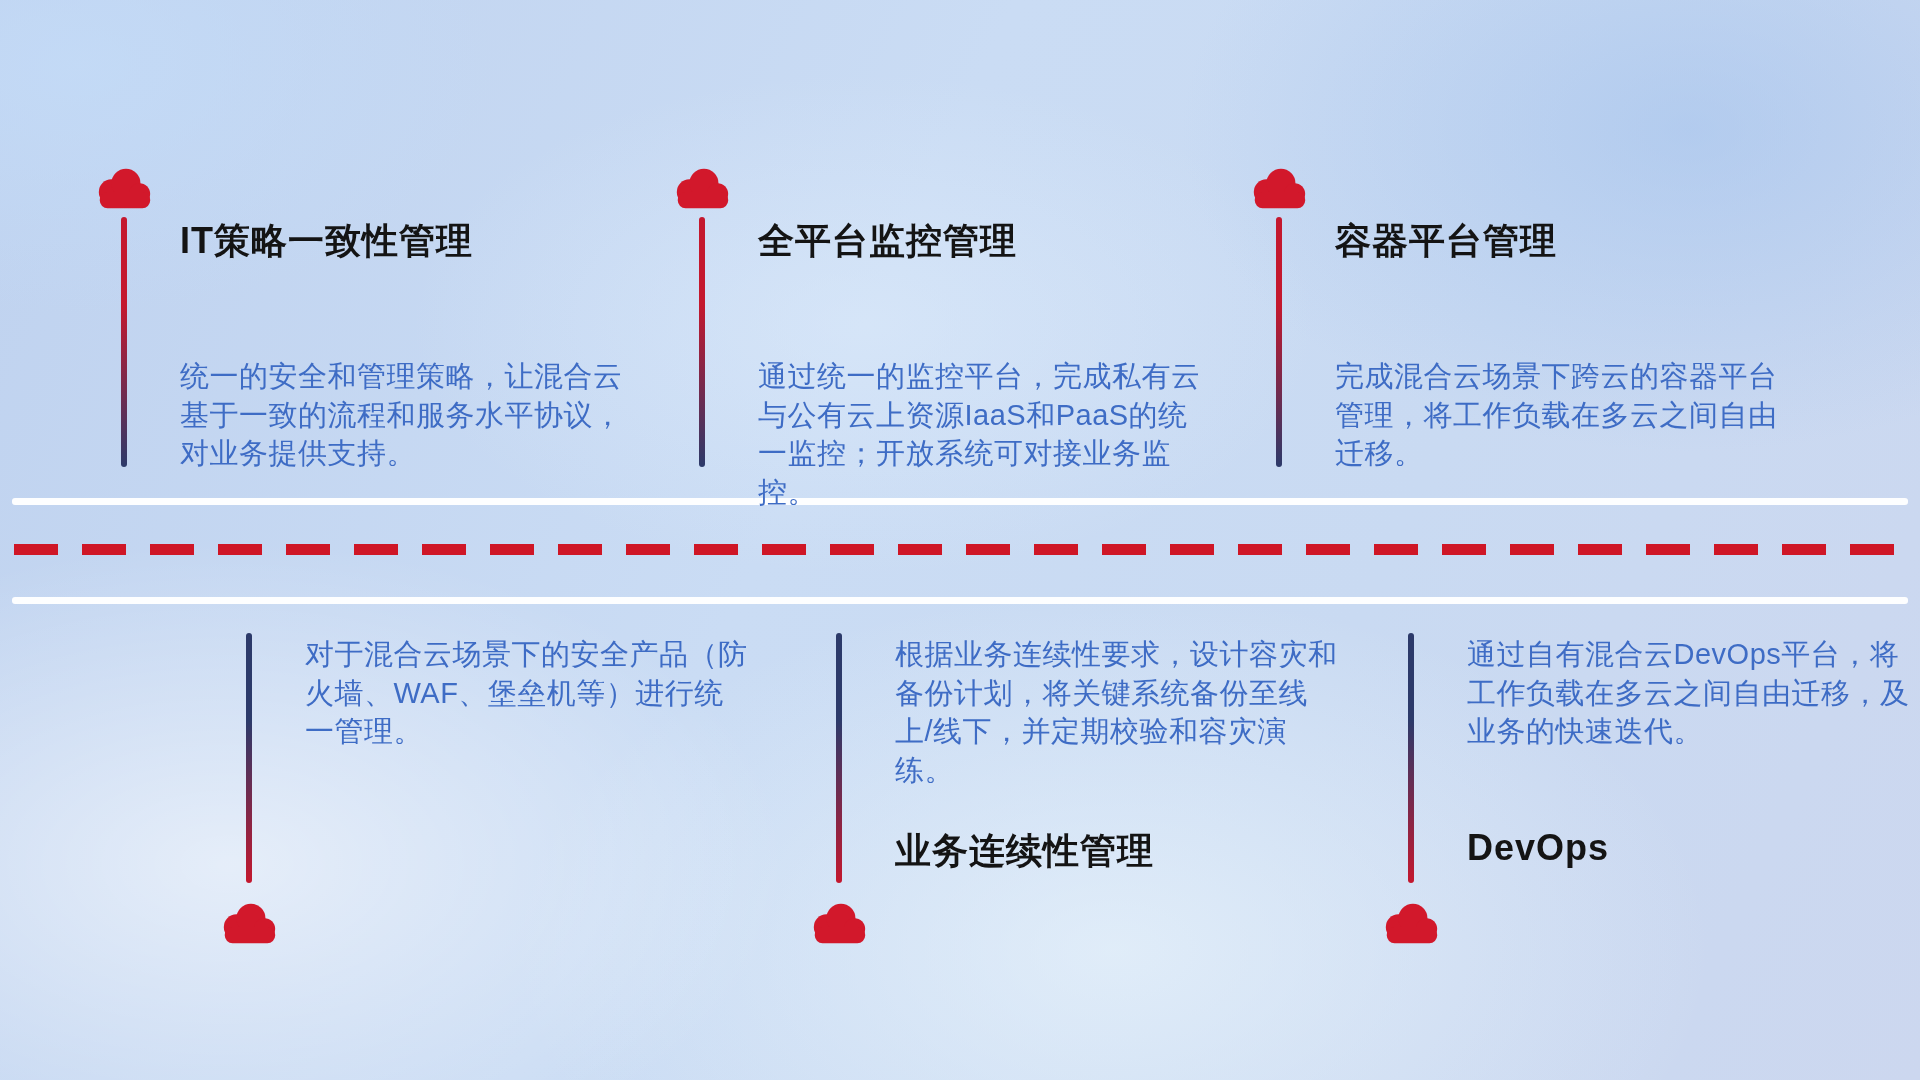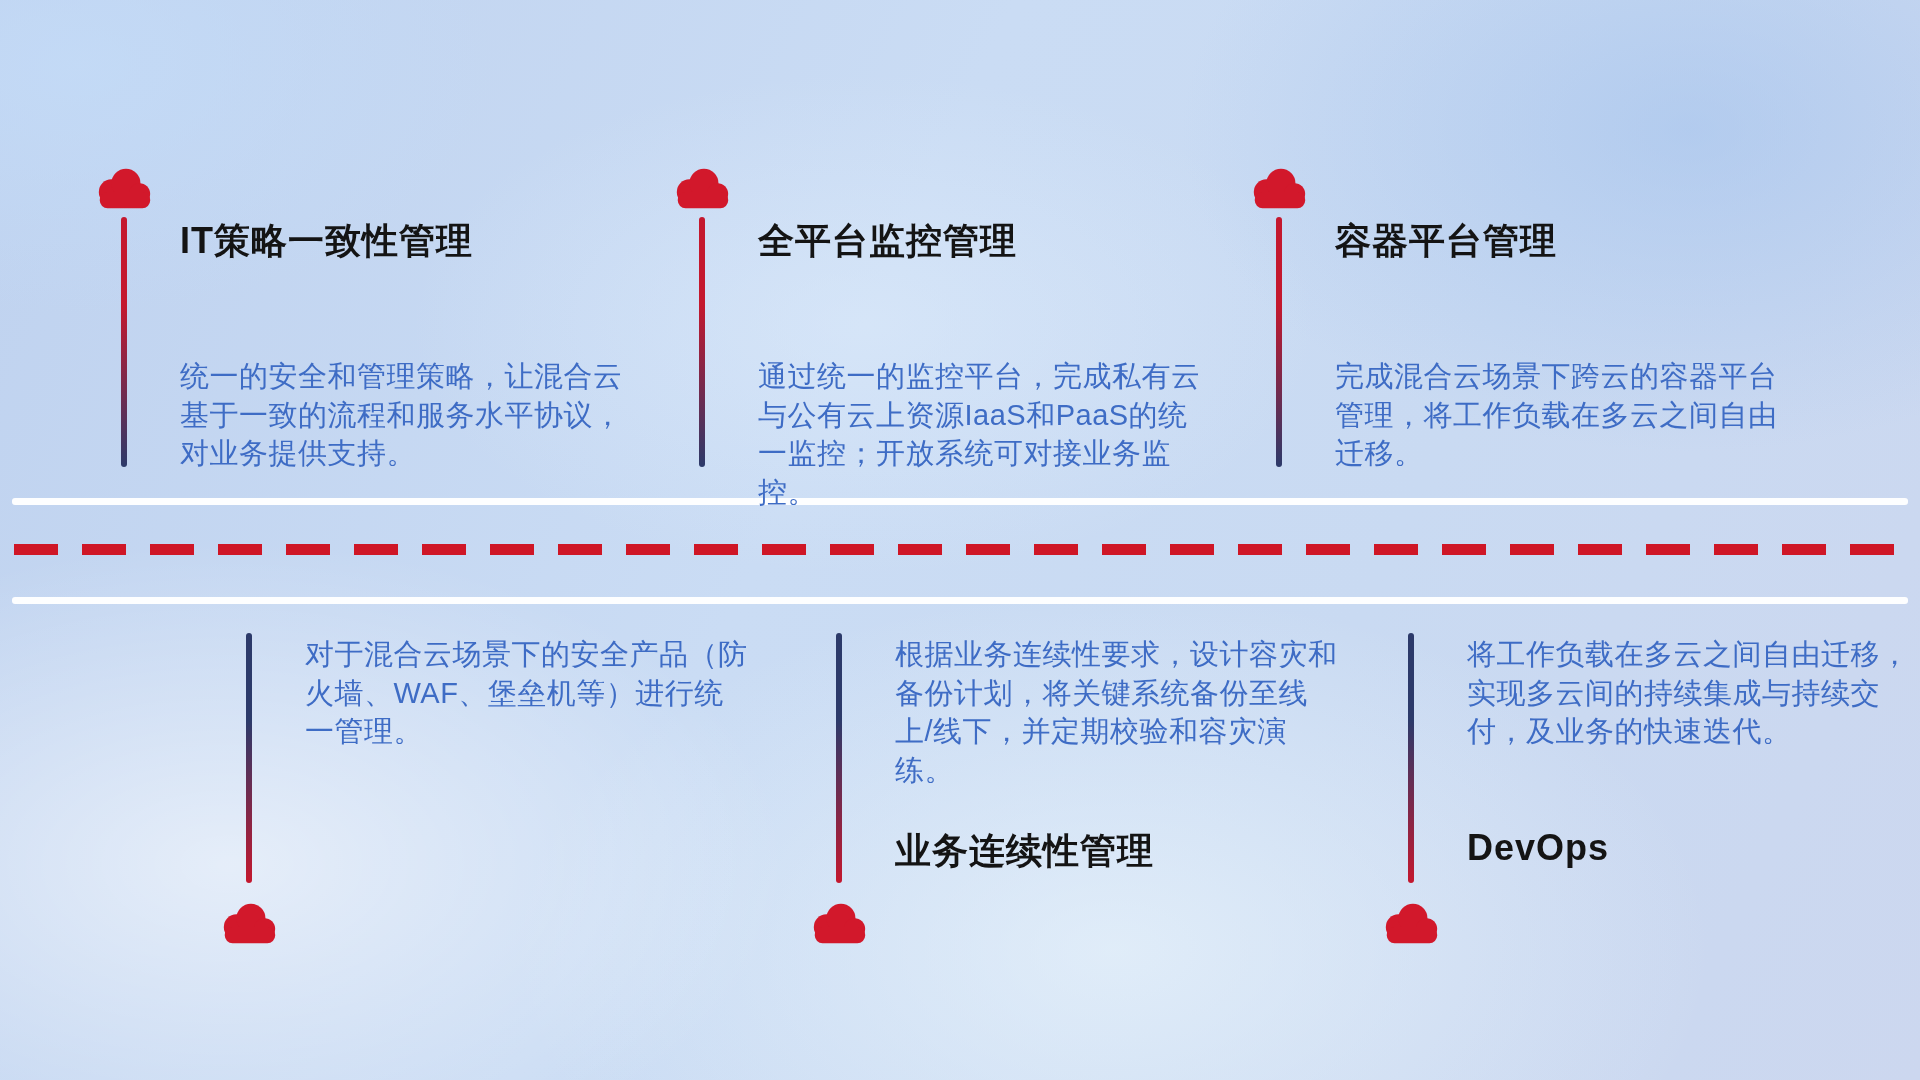--- a/index.html
+++ b/index.html
@@ -155,21 +155,21 @@
         <circle cx="19" cy="27" r="13"></circle>
           <circle cx="34" cy="18" r="15"></circle>
         <circle cx="48" cy="29" r="11"></circle>
           <rect x="7" y="27" width="52" height="17" rx="8"></rect>
       </svg>
     </div>
   </div>
 
   <div class="item bottom-row" id="item-b3">
     <div class="vline"></div>
-    <p>将工作负载在多云之间自由迁移，实现多云间的持续集成与持续交付，及业务的快速迭代。</p>
+    <p>通过自有混合云DevOps平台，将工作负载在多云之间自由迁移，及业务的快速迭代。</p>
     <h2>DevOps</h2>
     <div class="cloud">
       <svg viewBox="0 0 64 46" fill="currentColor" aria-hidden="true">
         <circle cx="19" cy="27" r="13"></circle>
           <circle cx="34" cy="18" r="15"></circle>
         <circle cx="48" cy="29" r="11"></circle>
           <rect x="7" y="27" width="52" height="17" rx="8"></rect>
       </svg>
     </div>
   </div>

